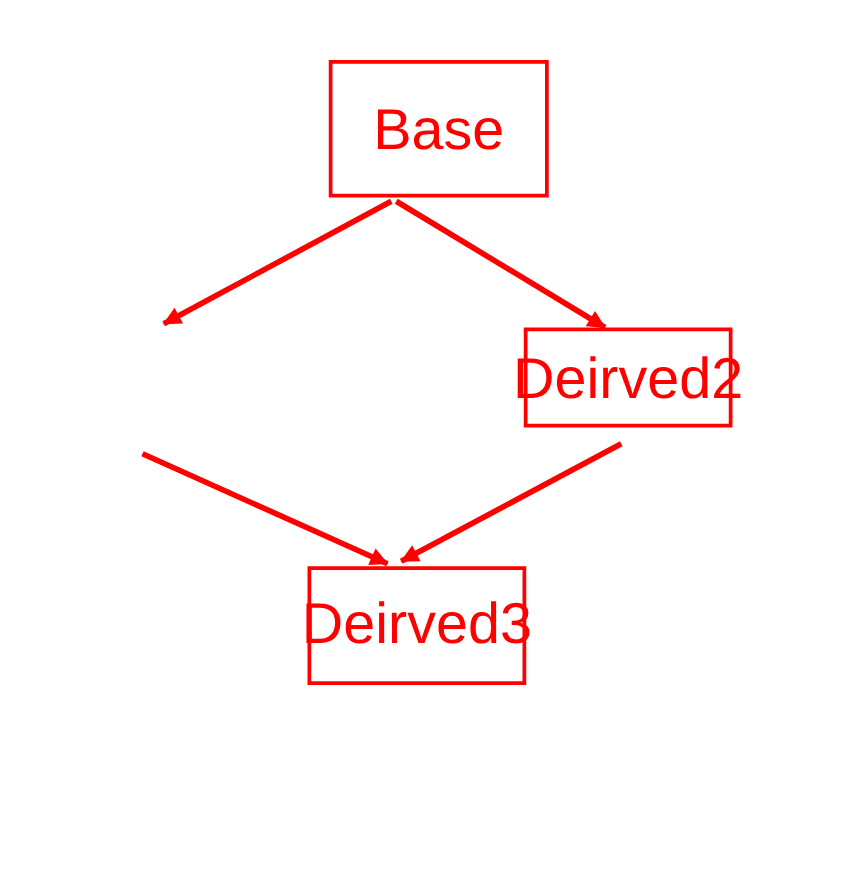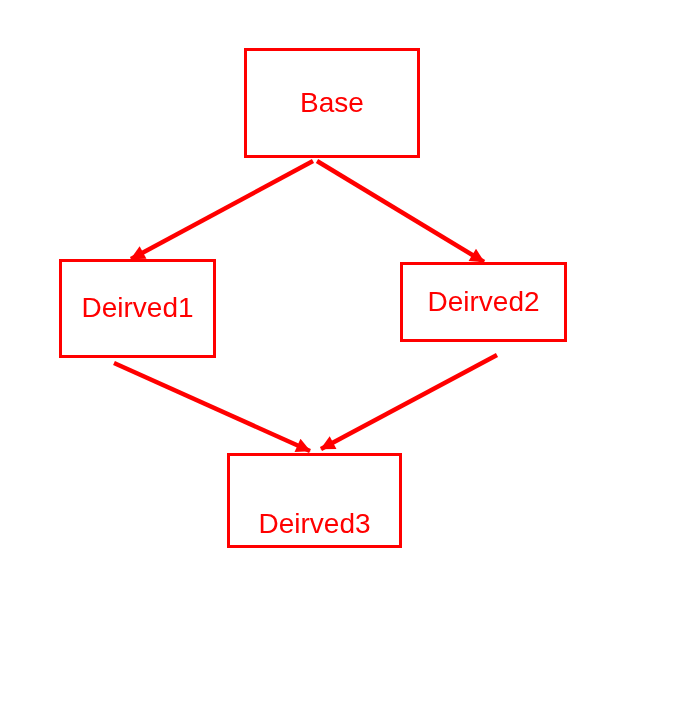--- a/index.html
+++ b/index.html
@@ -21,34 +21,35 @@
   }
   .edges-layer line {
     stroke: var(--accent);
     stroke-width: 4.5;
   }
   .node {
     position: absolute;
     border: 3px solid var(--accent);
     background: transparent;
     color: var(--accent);
-    font-size: 28px;
+    font-size: 46px;
     font-weight: 400;
     line-height: 1.1;
     display: flex;
     align-items: center;
     justify-content: center;
     white-space: nowrap;
     overflow: visible;
+    margin-left: 19px;
   }
   .node-base     { left: 244px; top: 48px;  width: 176px; height: 110px; }
   .node-derived1 { left: 59px;  top: 259px; width: 157px; height: 99px;  }
   .node-derived2 { left: 400px; top: 262px; width: 167px; height: 80px;  }
   .node-derived3 { left: 227px; top: 453px; width: 175px; height: 95px;
-                   align-items: flex-end; padding-bottom: 5px; }
+                   padding-bottom: 5px; }
 </style>
 </head>
 <body>
 
 <div class="canvas">
 
   <svg class="edges-layer" width="680" height="709" viewBox="0 0 680 709" xmlns="http://www.w3.org/2000/svg">
     <defs>
       <marker id="arrowhead" viewBox="0 0 10 10" refX="9.5" refY="5" markerWidth="4.4" markerHeight="3.2" orient="auto">
         <path d="M 0 0 L 10 5 L 0 10 z" fill="currentColor"></path>
@@ -57,23 +58,20 @@
     <line x1="313" y1="161" x2="131" y2="259" marker-end="url(#arrowhead)"></line>
     <line x1="317" y1="161" x2="484" y2="262" marker-end="url(#arrowhead)"></line>
     <line x1="114" y1="363" x2="310" y2="451" marker-end="url(#arrowhead)"></line>
     <line x1="497" y1="355" x2="321" y2="449" marker-end="url(#arrowhead)"></line>
   </svg>
 
   <div class="node node-base">
     <span>Base</span>
   </div>
 
-  <div class="node node-derived1">
-    <span>Deirved1</span>
-  </div>
 
   <div class="node node-derived2">
     <span>Deirved2</span>
   </div>
 
   <div class="node node-derived3">
     <span>Deirved3</span>
   </div>
 
 </div>

